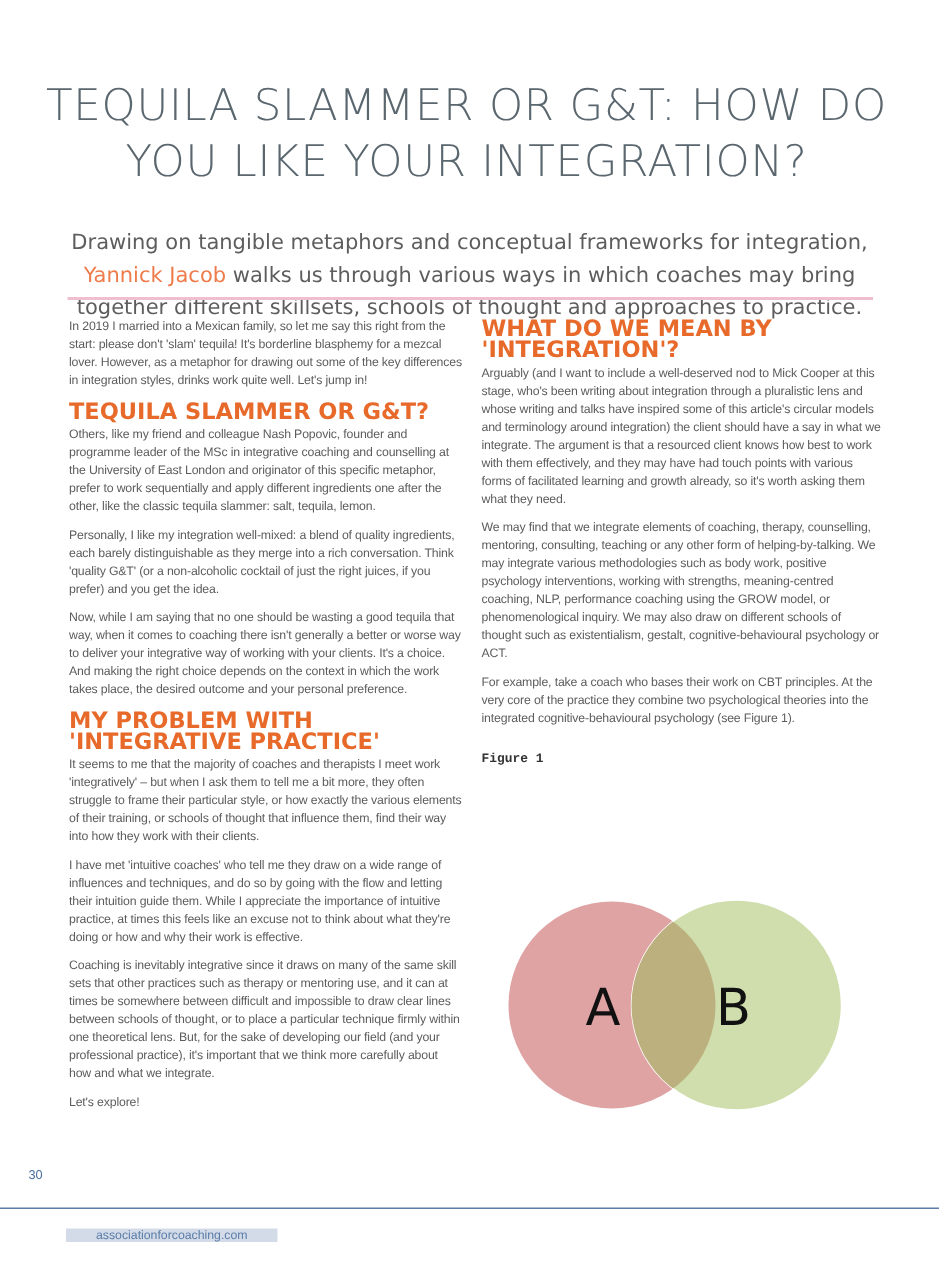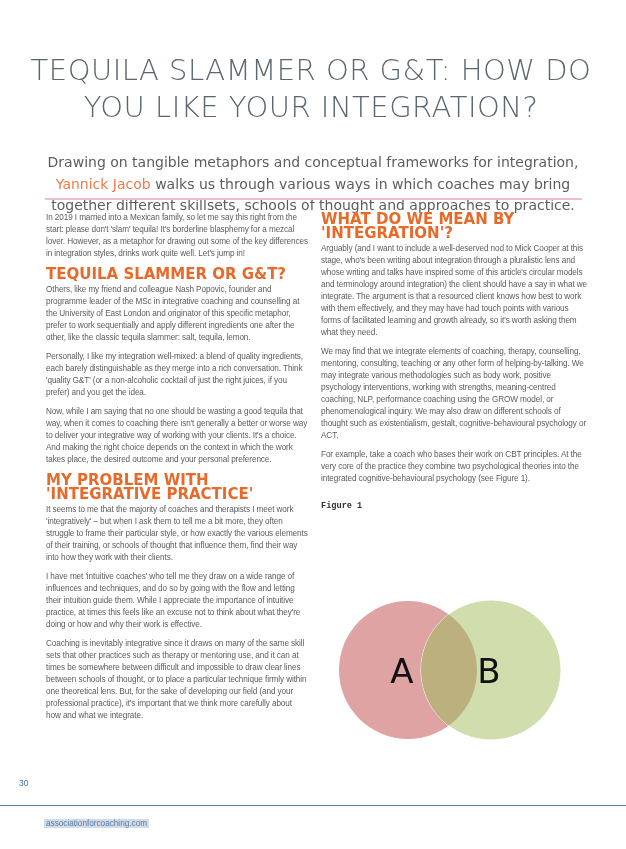--- a/index.html
+++ b/index.html
@@ -20,21 +20,21 @@
   .col h2 { margin: 0 0 3px 0; font-size: 15px; line-height: 14px; font-weight: bold;
             color: #e86a2b; font-family: "DejaVu Sans", sans-serif; letter-spacing: 0; }
   .col-right h2:first-child { margin-top: 0; }
   .fig-label { margin: 16px 0 0 0; font-size: 8.6px; font-weight: bold; color: #333333;
                font-family: Liberation Mono, monospace; }
   .venn { position: absolute; left: 330px; top: 595px; width: 260px; height: 150px; }
   .footer-line { position: absolute; left: 0; width: 626px; top: 805px; height: 1px; background: #5a7ca6; }
   .page-num { position: absolute; left: 19px; top: 778px; font-size: 8.5px; color: #4a6f9c;
               font-family: "Liberation Sans", sans-serif; }
   .site-link { position: absolute; left: 44px; top: 819px; font-size: 8.2px; color: #5a7ca6;
-               background: #d3dbe9; padding: 0 2px; font-family: "Liberation Sans", sans-serif; }
+               background: #d3dbe9; padding: 0 20px; font-family: "Liberation Sans", sans-serif; }
 </style>
 </head>
 <body>
 
 <h1 class="title">
   <span>TEQUILA SLAMMER OR G&amp;T: HOW DO</span><br>
   <span>YOU LIKE YOUR INTEGRATION?</span>
 </h1>
 
 <p class="standfirst"><span>Drawing on tangible metaphors and conceptual frameworks for integration,</span><br><span class="author">Yannick Jacob</span><span> walks us through various ways in which coaches may bring together different skillsets, schools of thought and approaches to practice.</span></p>
@@ -44,20 +44,21 @@
 <div class="col col-left">
   <p>In 2019 I married into a Mexican family, so let me say this right from the start: please don't 'slam' tequila! It's borderline blasphemy for a mezcal lover. However, as a metaphor for drawing out some of the key differences in integration styles, drinks work quite well. Let's jump in!</p>
   <h2>TEQUILA SLAMMER OR G&amp;T?</h2>
   <p>Others, like my friend and colleague Nash Popovic, founder and programme leader of the MSc in integrative coaching and counselling at the University of East London and originator of this specific metaphor, prefer to work sequentially and apply different ingredients one after the other, like the classic tequila slammer: salt, tequila, lemon.</p>
   <p>Personally, I like my integration well-mixed: a blend of quality ingredients, each barely distinguishable as they merge into a rich conversation. Think 'quality G&amp;T' (or a non-alcoholic cocktail of just the right juices, if you prefer) and you get the idea.</p>
   <p>Now, while I am saying that no one should be wasting a good tequila that way, when it comes to coaching there isn't generally a better or worse way to deliver your integrative way of working with your clients. It's a choice. And making the right choice depends on the context in which the work takes place, the desired outcome and your personal preference.</p>
   <h2>MY PROBLEM WITH 'INTEGRATIVE PRACTICE'</h2>
   <p>It seems to me that the majority of coaches and therapists I meet work 'integratively' – but when I ask them to tell me a bit more, they often struggle to frame their particular style, or how exactly the various elements of their training, or schools of thought that influence them, find their way into how they work with their clients.</p>
   <p>I have met 'intuitive coaches' who tell me they draw on a wide range of influences and techniques, and do so by going with the flow and letting their intuition guide them. While I appreciate the importance of intuitive practice, at times this feels like an excuse not to think about what they're doing or how and why their work is effective.</p>
   <p>Coaching is inevitably integrative since it draws on many of the same skill sets that other practices such as therapy or mentoring use, and it can at times be somewhere between difficult and impossible to draw clear lines between schools of thought, or to place a particular technique firmly within one theoretical lens. But, for the sake of developing our field (and your professional practice), it's important that we think more carefully about how and what we integrate.</p>
+  <p>Let's explore!</p>
 </div>
 
 <div class="col col-right">
   <h2>WHAT DO WE MEAN BY 'INTEGRATION'?</h2>
   <p>Arguably (and I want to include a well-deserved nod to Mick Cooper at this stage, who's been writing about integration through a pluralistic lens and whose writing and talks have inspired some of this article's circular models and terminology around integration) the client should have a say in what we integrate. The argument is that a resourced client knows how best to work with them effectively, and they may have had touch points with various forms of facilitated learning and growth already, so it's worth asking them what they need.</p>
   <p>We may find that we integrate elements of coaching, therapy, counselling, mentoring, consulting, teaching or any other form of helping-by-talking. We may integrate various methodologies such as body work, positive psychology interventions, working with strengths, meaning-centred coaching, NLP, performance coaching using the GROW model, or phenomenological inquiry. We may also draw on different schools of thought such as existentialism, gestalt, cognitive-behavioural psychology or ACT.</p>
   <p>For example, take a coach who bases their work on CBT principles. At the very core of the practice they combine two psychological theories into the integrated cognitive-behavioural psychology (see Figure 1).</p>
   <div class="fig-label">Figure 1</div>
 </div>
 

